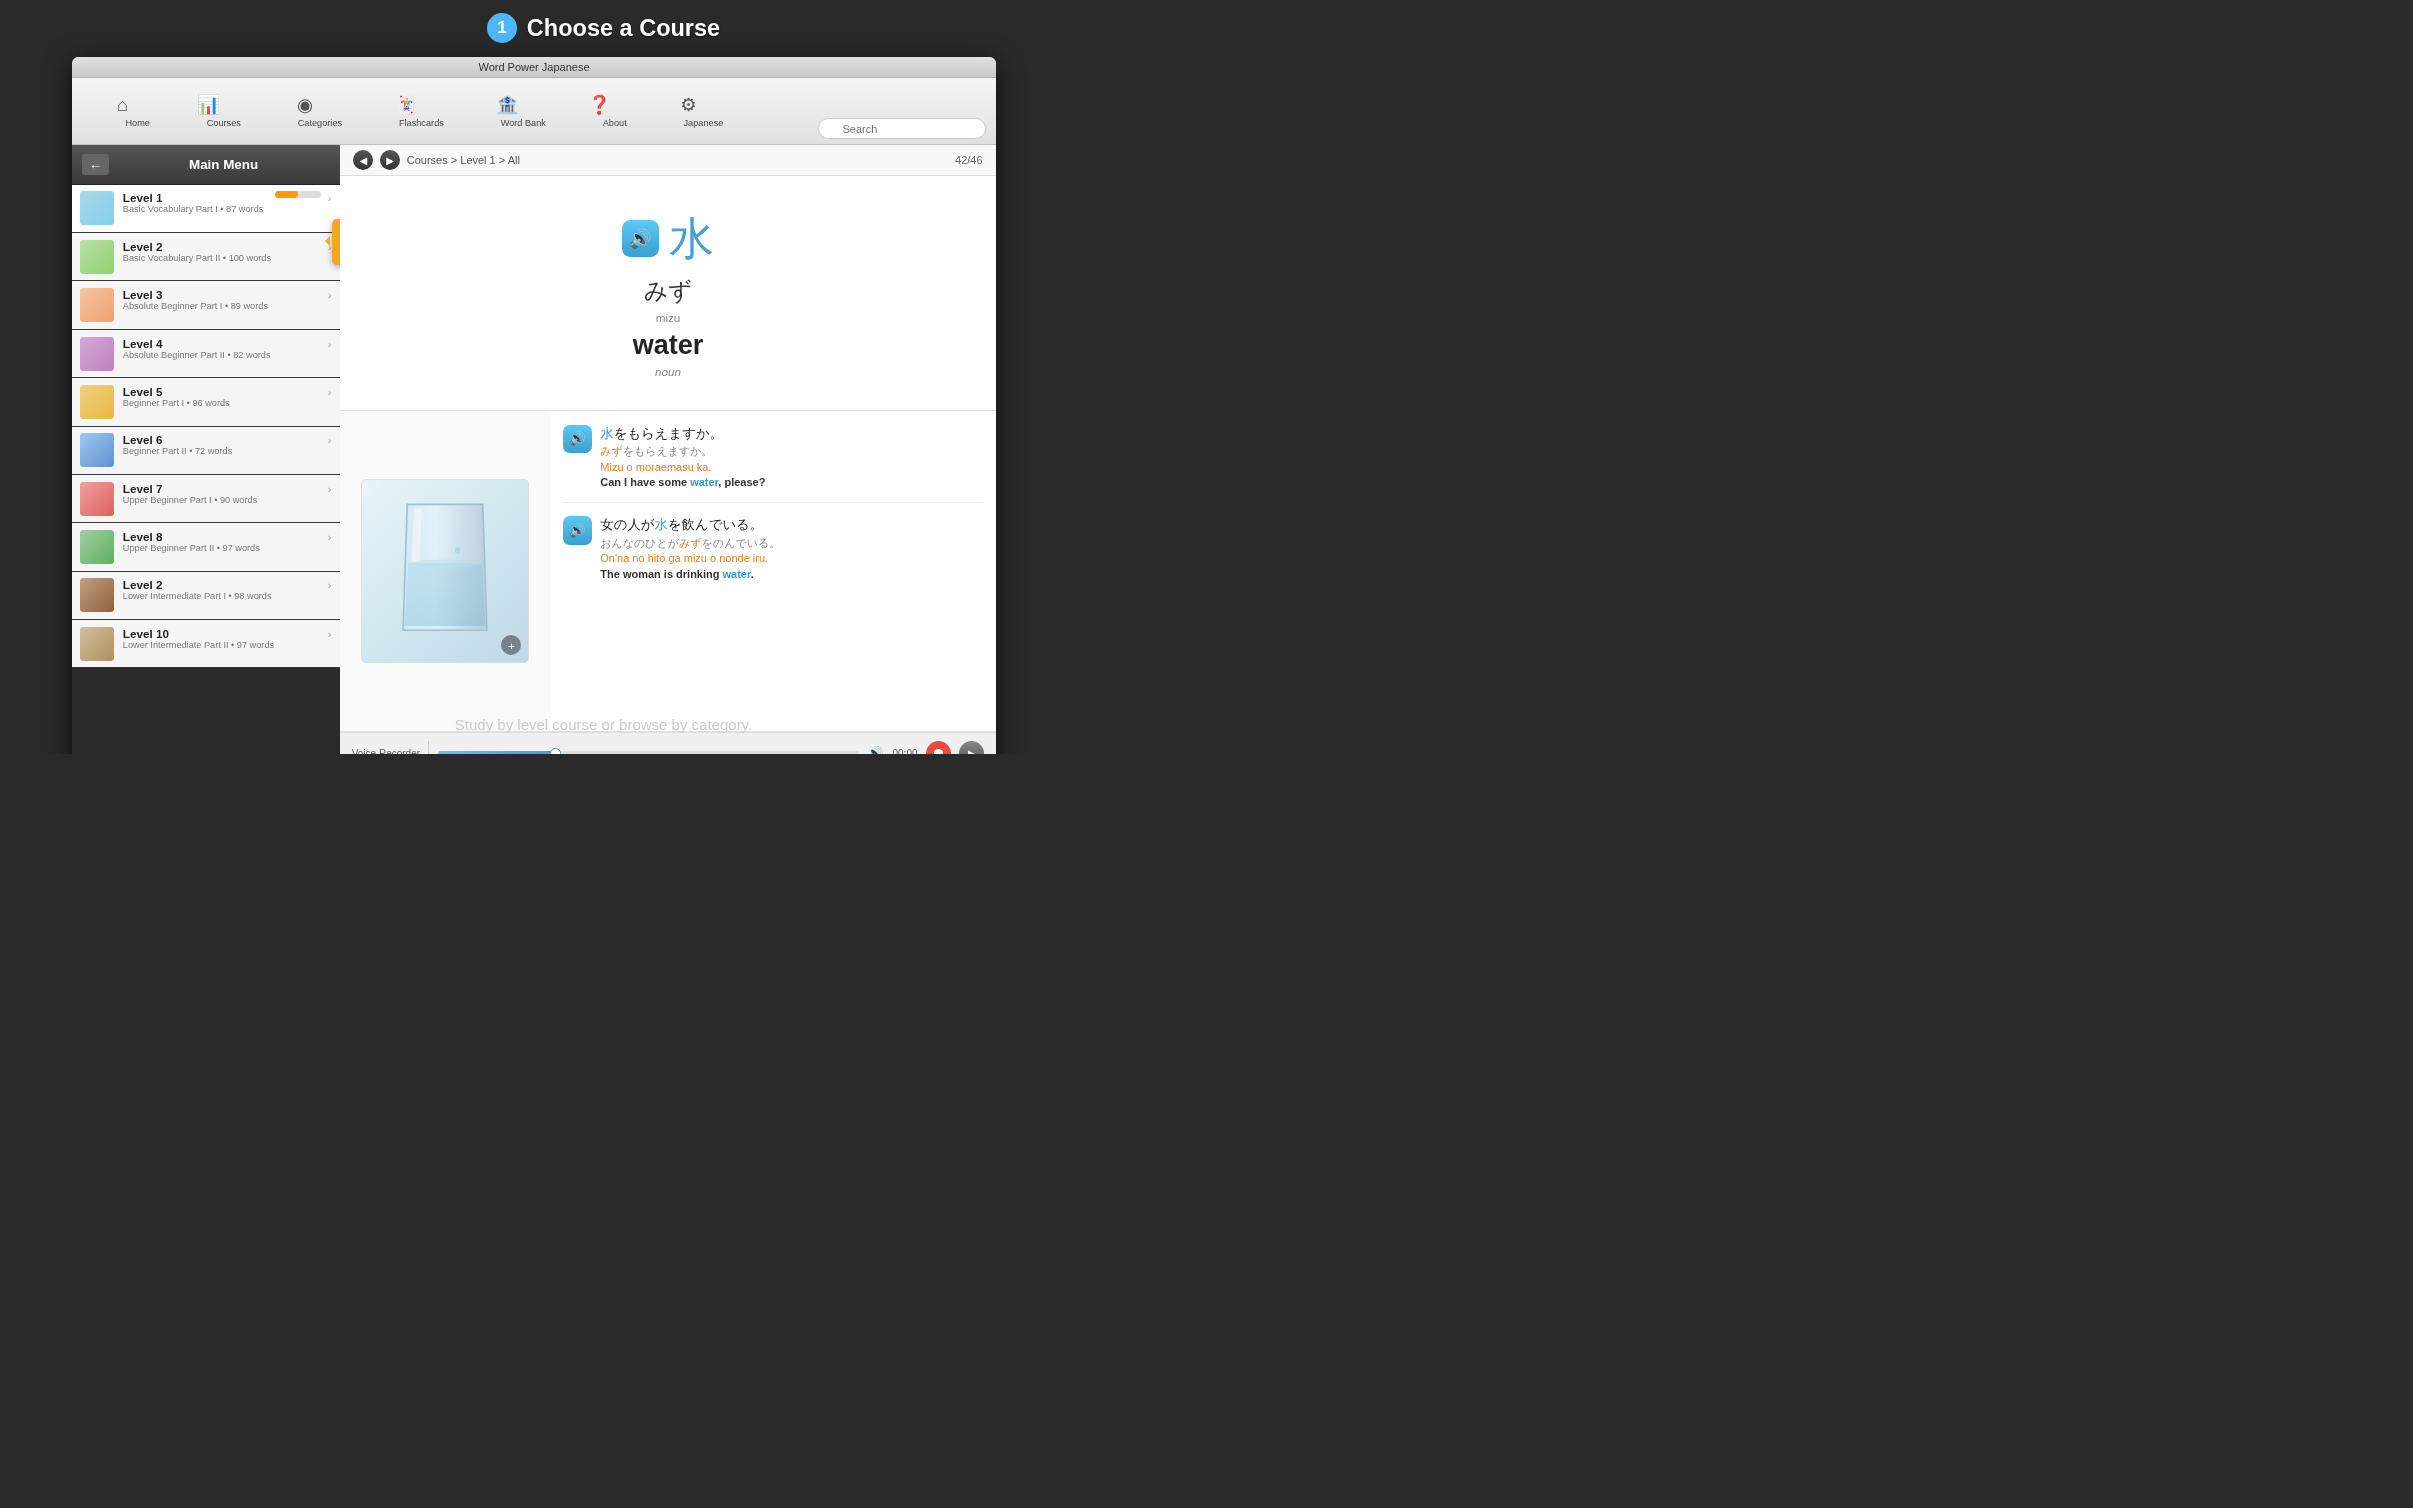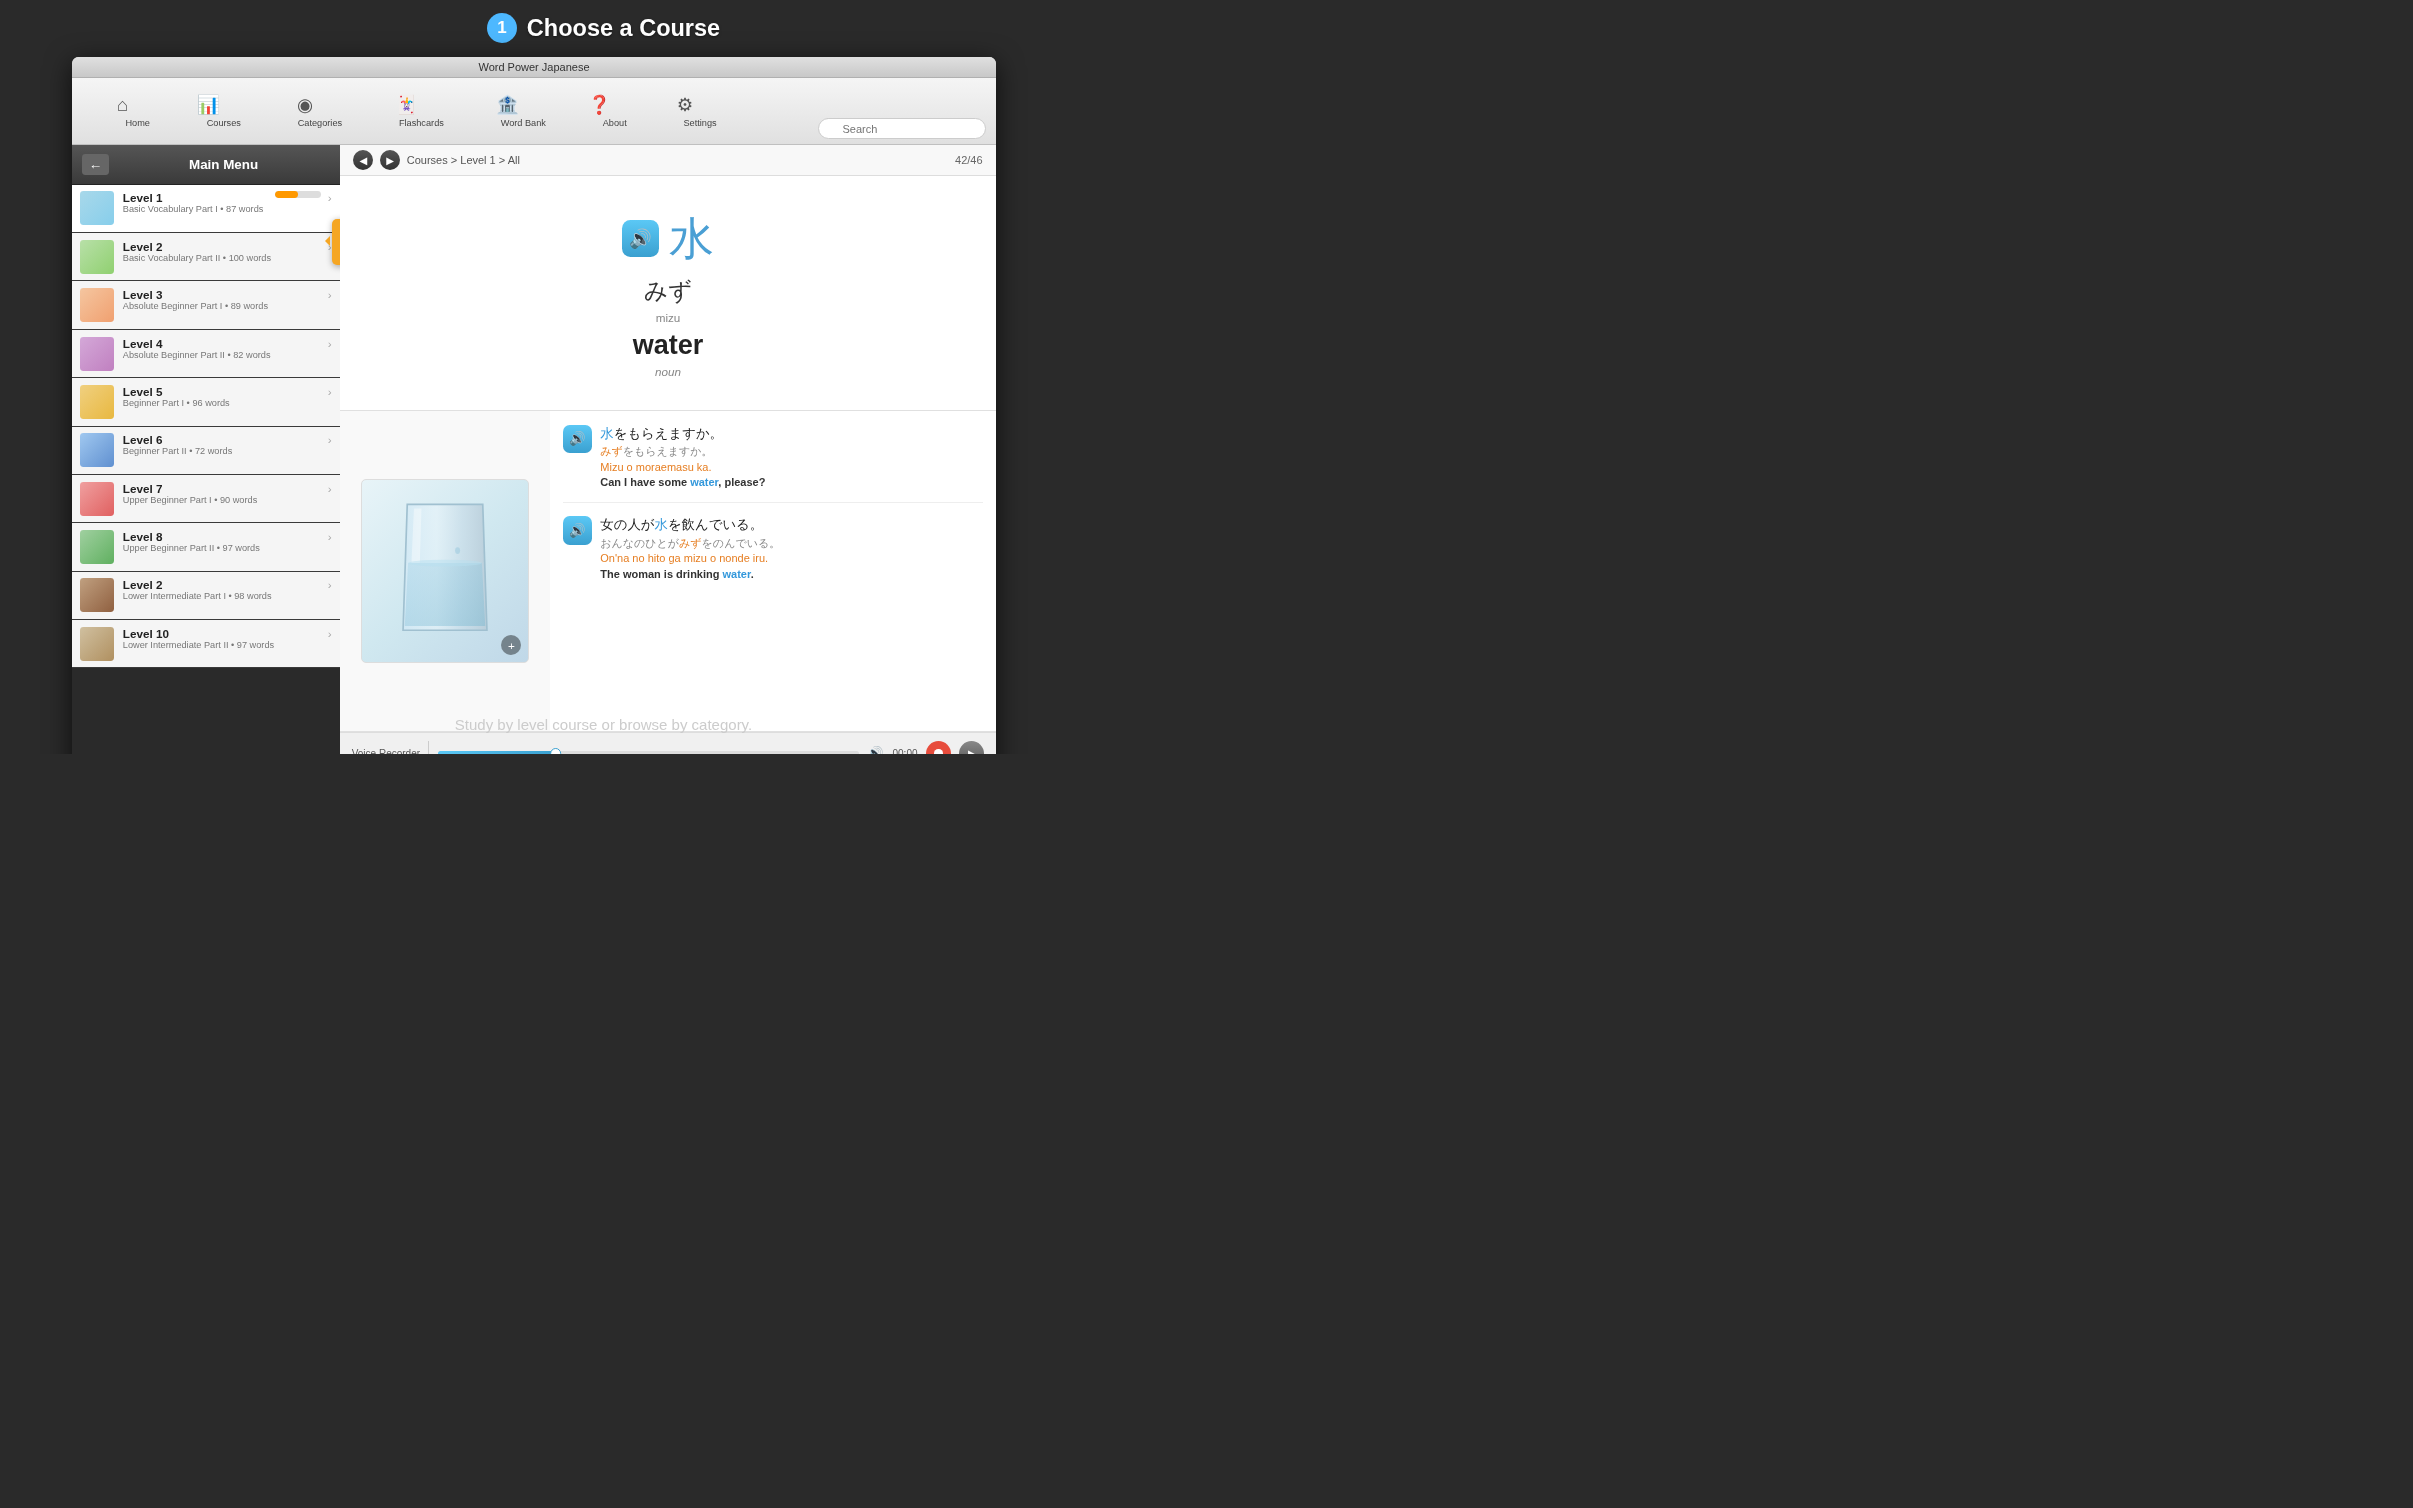--- a/index.html
+++ b/index.html
@@ -551,21 +551,21 @@
     <div class="nav-item">
       <span class="nav-icon">🏦</span>
       <span class="nav-label">Word Bank</span>
     </div>
     <div class="nav-item">
       <span class="nav-icon">❓</span>
       <span class="nav-label">About</span>
     </div>
     <div class="nav-item">
       <span class="nav-icon">⚙</span>
-      <span class="nav-label">Settings</span>
+      <span class="nav-label">Japanese</span>
     </div>
     <div class="nav-spacer"></div>
     <div class="search-wrapper">
       <span class="search-icon-inner">🔍</span>
       <input class="search-bar" type="text" placeholder="Search" style="">
     </div>
   </div>
 
   <div class="content-area">
 

